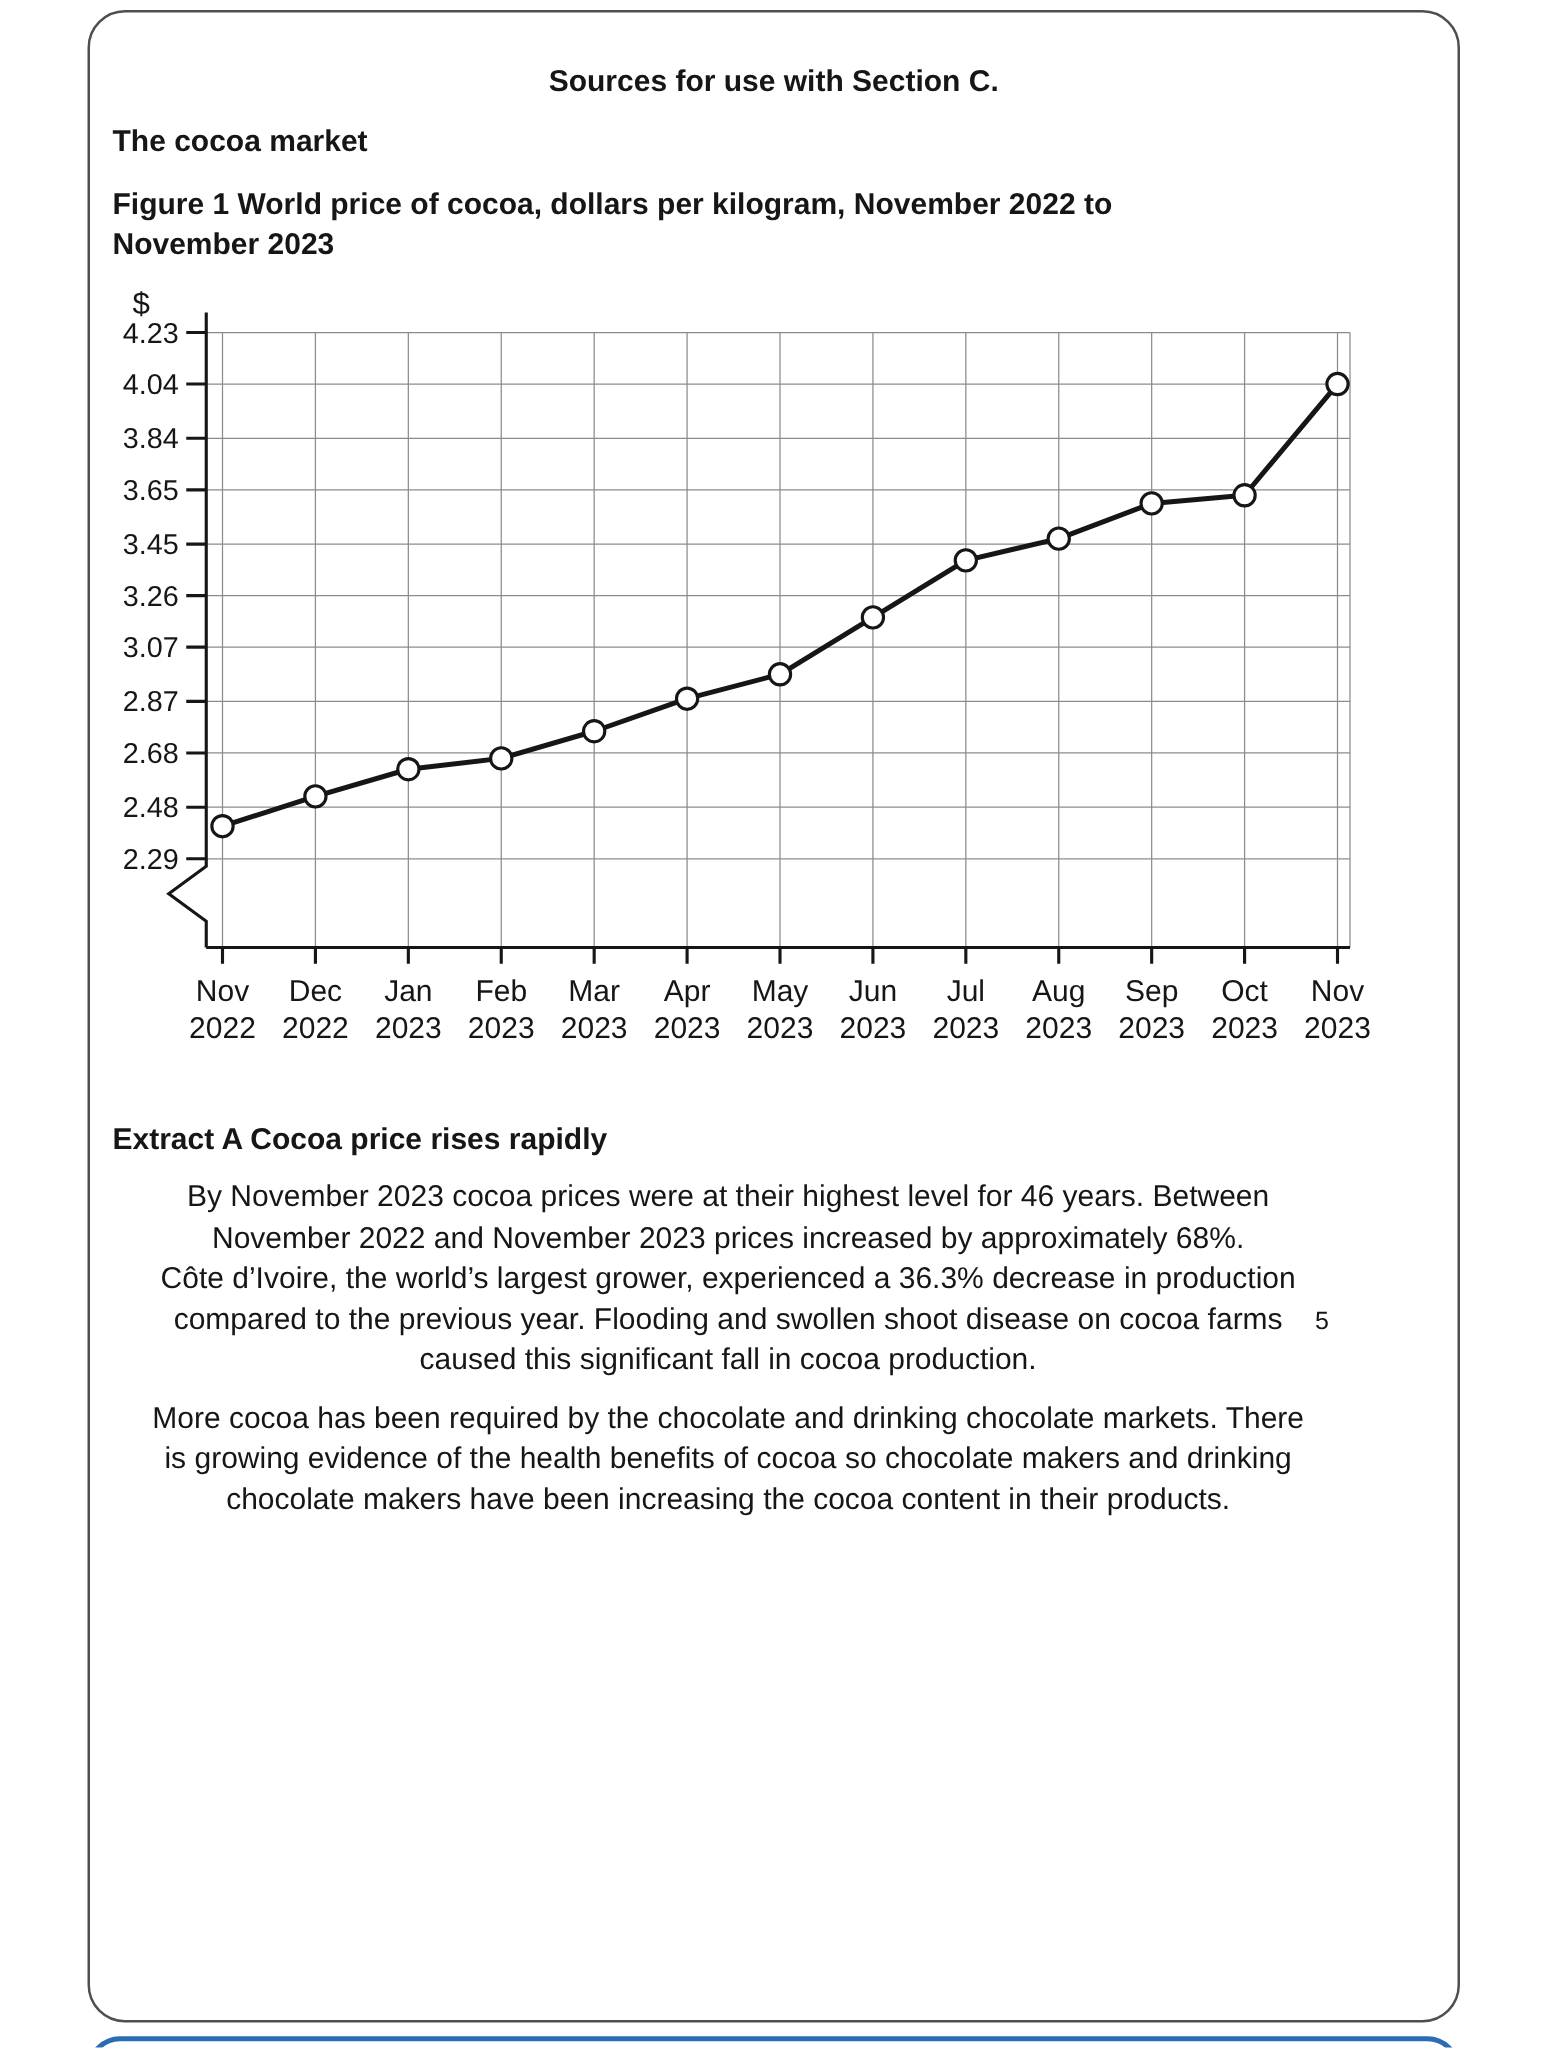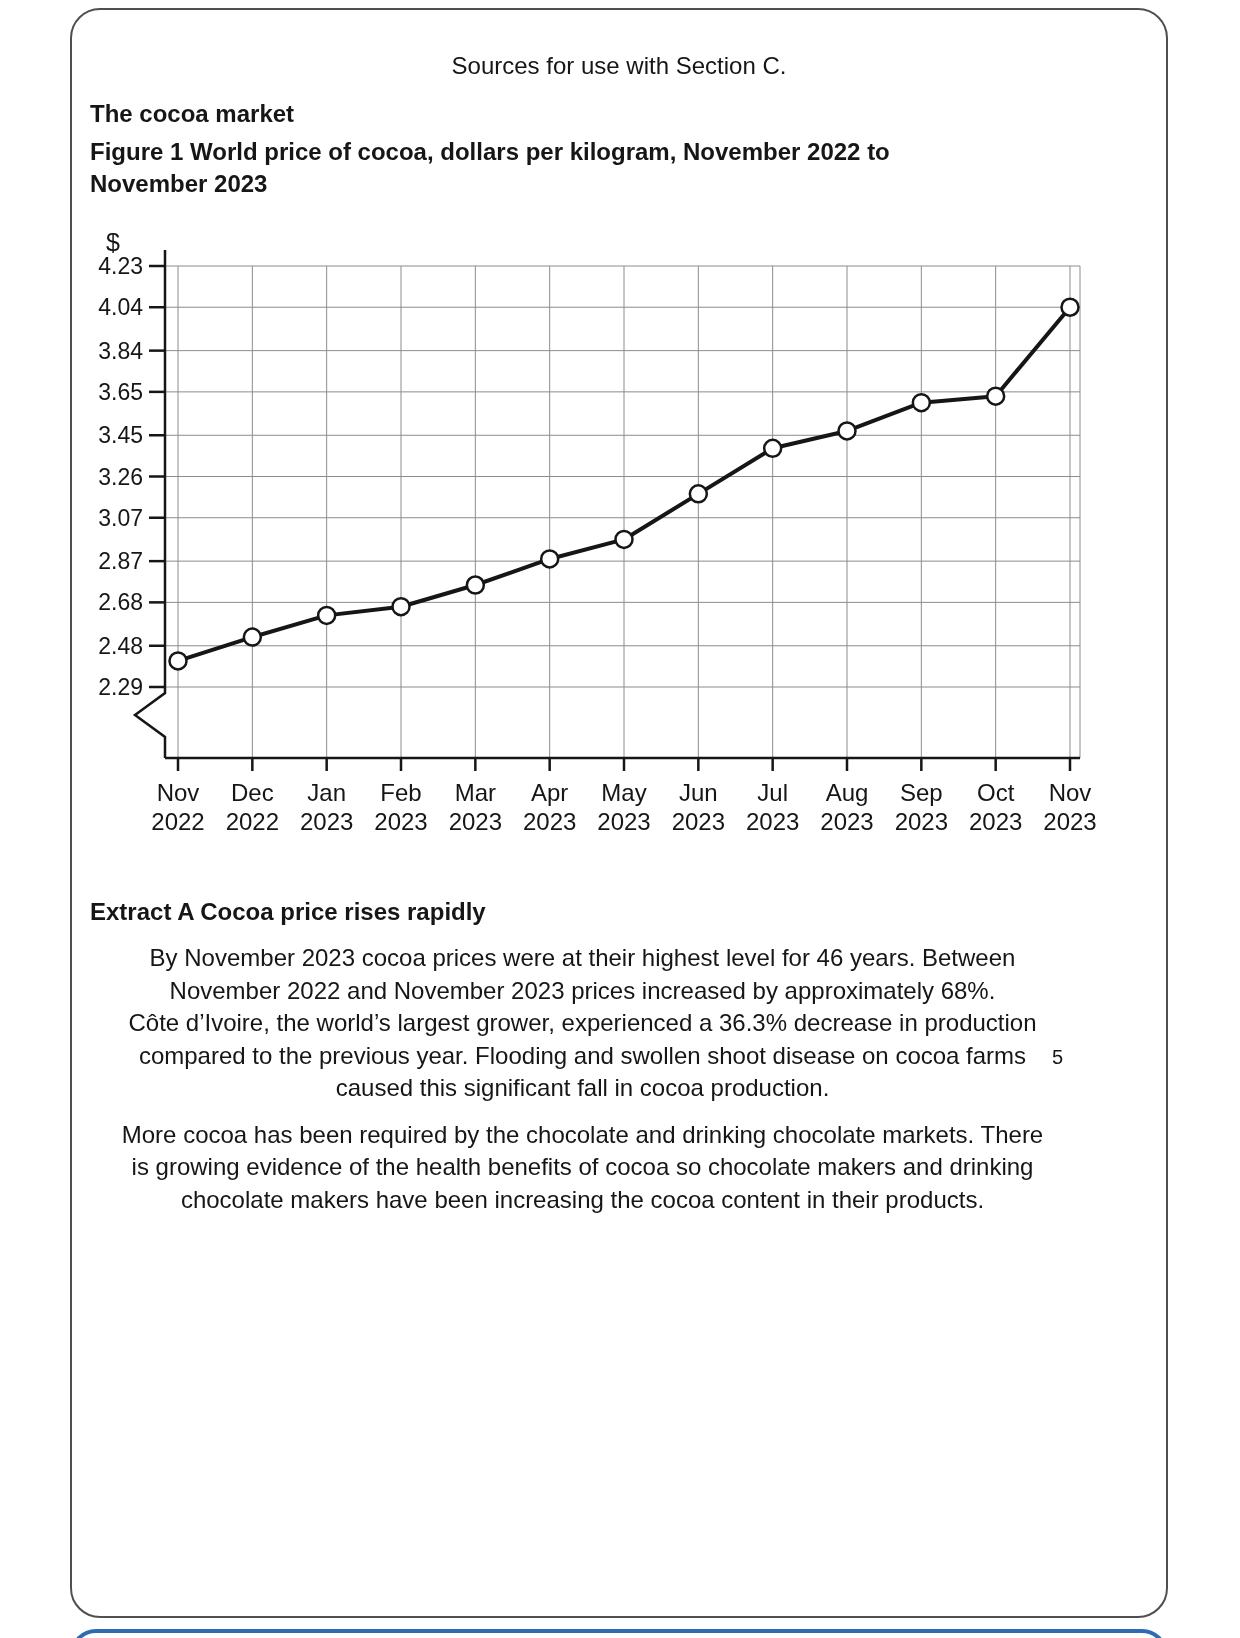--- a/index.html
+++ b/index.html
@@ -9,27 +9,27 @@
   .sheet-border {
     position:absolute; left:70px; top:8px; width:1098px; height:1610px;
     border:2px solid #4f4f4f; border-radius:30px; background:transparent;
   }
   .sheet-border.next {
     top:1629px; height:70px; border:4px solid #2c6cb4; border-radius:26px;
   }
 
   .section-title {
     position:absolute; left:70px; top:52px; width:1098px; text-align:center;
-    font-size:24px; font-weight:normal;
+    font-size:24px; font-weight:bold;
   }
   .market-heading {
     position:absolute; left:90px; top:100px; font-size:24px; font-weight:bold;
   }
   .figure-caption {
-    position:absolute; left:90px; top:136px; font-size:24px; font-weight:bold;
+    position:absolute; left:90px; top:148px; font-size:24px; font-weight:bold;
     white-space:pre-line; line-height:32px; max-width:850px;
   }
 
   .chart { position:absolute; left:85px; top:233px; width:1030px; }
   svg text { font-family:"Liberation Sans", sans-serif; fill:#161616; }
   .grid   { stroke:#8c8c8c; stroke-width:1; }
   .axis   { stroke:#161616; stroke-width:2.5; fill:none; }
   .series { stroke:#161616; stroke-width:4; fill:none; stroke-linejoin:round; stroke-linecap:round; }
   .marker { fill:#ffffff; stroke:#161616; stroke-width:2.5; }
   .ylab { font-size:23px; text-anchor:end; }

